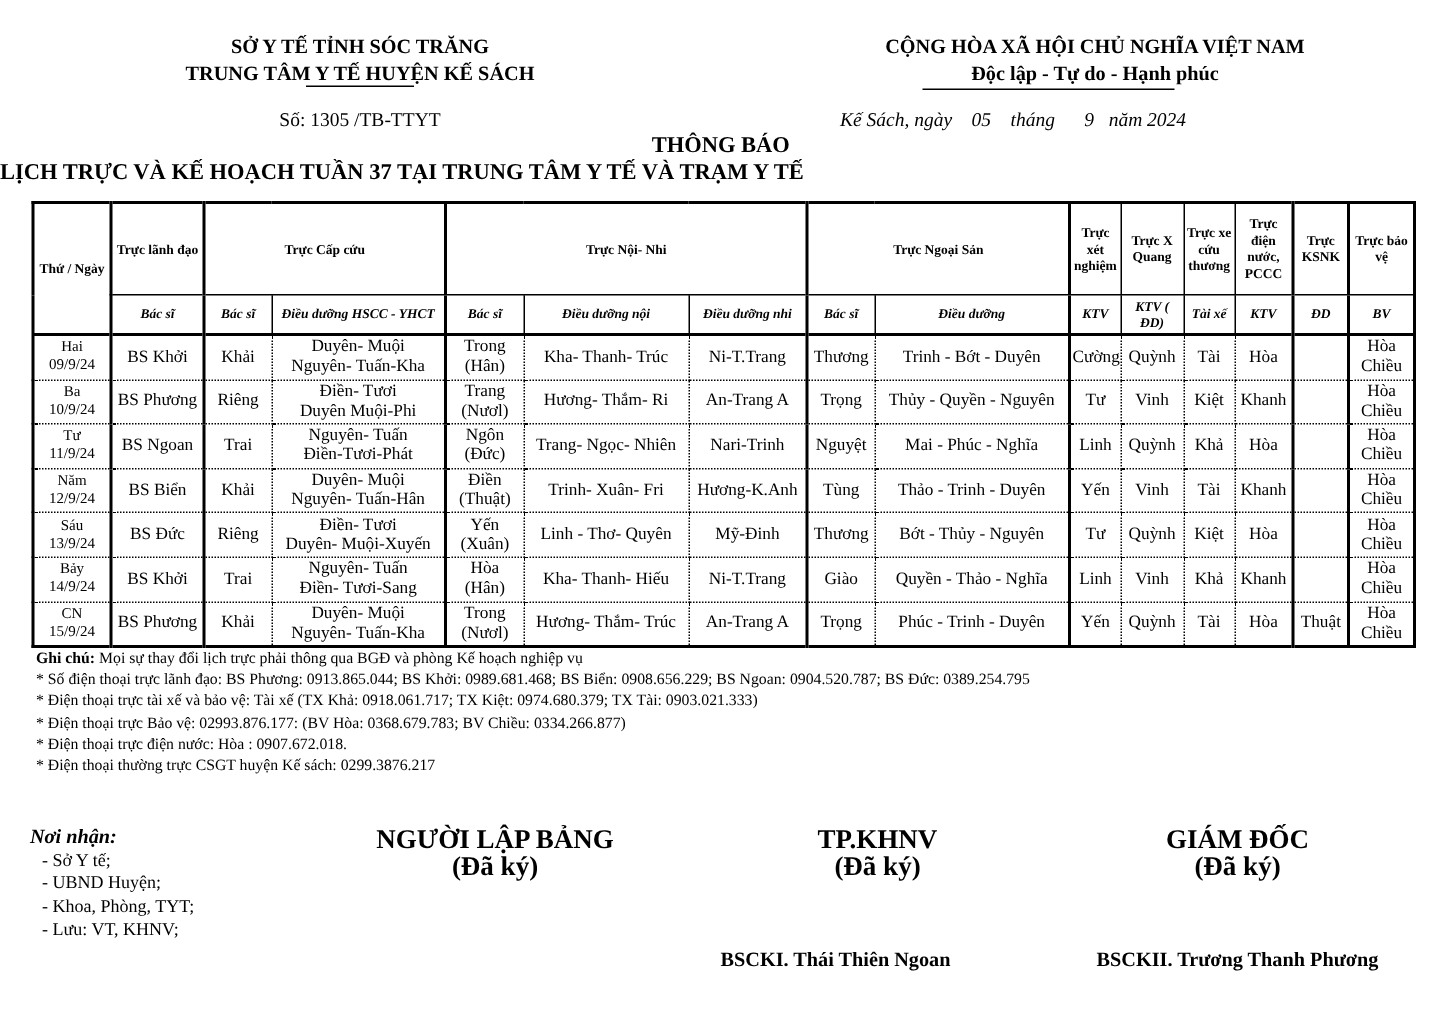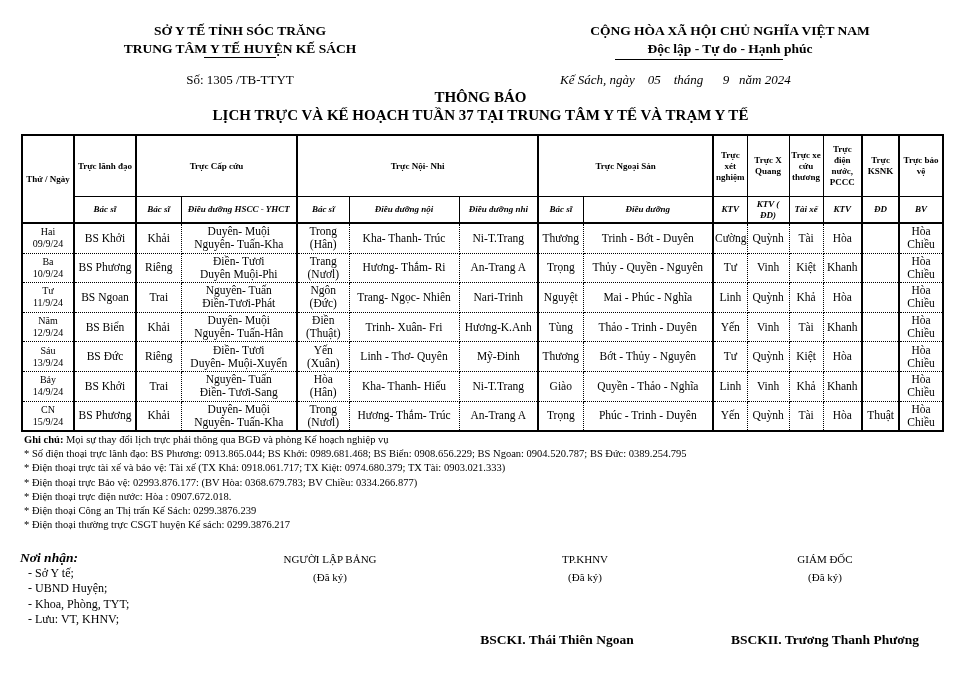--- a/index.html
+++ b/index.html
@@ -4,38 +4,38 @@
 <style>
   html,body{margin:0;padding:0;background:#ffffff;}
   body{width:961px;height:675px;position:relative;overflow:hidden;font-family:"Liberation Serif","DejaVu Serif",serif;color:#000;}
   .abs{position:absolute;}
   .hdr-left{left:80px;width:320px;top:22px;text-align:center;font-size:13.5px;font-weight:bold;line-height:18px;}
   .hdr-right{left:530px;width:400px;top:22px;text-align:center;font-size:13.5px;font-weight:bold;line-height:18px;}
   .ul-short{position:absolute;height:1px;background:#000;}
   .docno{left:120px;width:240px;top:72px;text-align:center;font-size:13px;}
   .dateline{left:560px;width:320px;top:72px;text-align:left;font-size:13px;font-style:italic;}
   .title1{left:0;width:961px;top:89px;text-align:center;font-size:15px;font-weight:bold;}
-  .title2{left:0;width:961px;top:107px;text-align:center;font-size:15px;font-weight:bold;}
+  .title2{left:0;width:961px;top:107px;font-size:15px;font-weight:bold;}
 
   table.sched{position:absolute;left:21px;top:134px;width:921px;border-collapse:collapse;border:2px solid #000;table-layout:fixed;}
   table.sched td, table.sched th{border-left:1px dotted #000;border-right:1px dotted #000;border-top:1px dotted #000;border-bottom:1px dotted #000;text-align:center;vertical-align:middle;padding:0 1px;overflow:hidden;}
   table.sched thead th{border:1px solid #000;font-weight:bold;font-size:9px;line-height:11px;}
   table.sched thead tr.sub th{font-weight:bold;font-style:italic;font-size:9px;height:25px;}
   table.sched thead tr.top th{height:60px;}
   table.sched thead{border-bottom:2px solid #000;}
   table.sched tbody td{font-size:11.5px;line-height:13px;height:28.6px;}
   table.sched tbody td.day{font-size:10px;line-height:12px;}
   table.sched .thick-r{border-right:2px solid #000 !important;}
 
   .notes{left:24px;top:433px;font-size:10.5px;line-height:14.2px;width:920px;}
   .notes div{white-space:nowrap;}
   .recv{left:20px;top:550px;font-size:12px;line-height:15.5px;}
   .recv .ttl{font-size:13.5px;font-weight:bold;font-style:italic;}
   .recv .it{padding-left:8px;}
-  .sig{top:550px;text-align:center;font-size:11px;font-weight:normal;line-height:18px;}
+  .sig{top:550px;text-align:center;font-size:18px;font-weight:bold;line-height:18px;}
   .signame{top:632px;text-align:center;font-size:13.5px;font-weight:bold;}
 </style>
 </head>
 <body>
 
 <div class="abs hdr-left">
   <div>SỞ Y TẾ TỈNH SÓC TRĂNG</div>
   <div>TRUNG TÂM Y TẾ HUYỆN KẾ SÁCH</div>
 </div>
 <div class="abs ul-short" style="left:204px;top:57px;width:72px;"></div>
@@ -461,21 +461,20 @@
       </tr>
     </tbody>
 </table>
 
 <div class="abs notes">
   <div><b>Ghi chú:</b><span> Mọi sự thay đổi lịch trực phải thông qua BGĐ và phòng Kế hoạch nghiệp vụ</span></div>
   <div>* Số điện thoại trực lãnh đạo: BS Phương: 0913.865.044; BS Khởi:  0989.681.468; BS Biển: 0908.656.229; BS Ngoan: 0904.520.787; BS Đức: 0389.254.795</div>
   <div>* Điện thoại trực tài xế và bảo vệ: Tài  xế (TX  Khả: 0918.061.717;  TX Kiệt: 0974.680.379; TX Tài: 0903.021.333)</div>
   <div>* Điện thoại trực Bảo vệ: 02993.876.177: (BV Hòa: 0368.679.783; BV Chiều: 0334.266.877)</div>
   <div>* Điện thoại trực điện nước: Hòa : 0907.672.018.</div>
-  <div>* Điện thoại Công an Thị trấn Kế Sách: 0299.3876.239</div>
   <div>* Điện thoại thường trực CSGT huyện Kế sách: 0299.3876.217</div>
 </div>
 
 <div class="abs recv">
   <div class="ttl">Nơi nhận:</div>
   <div class="it">- Sở Y tế;</div>
   <div class="it">- UBND Huyện;</div>
   <div class="it">- Khoa, Phòng, TYT;</div>
   <div class="it">- Lưu: VT, KHNV;</div>
 </div>

